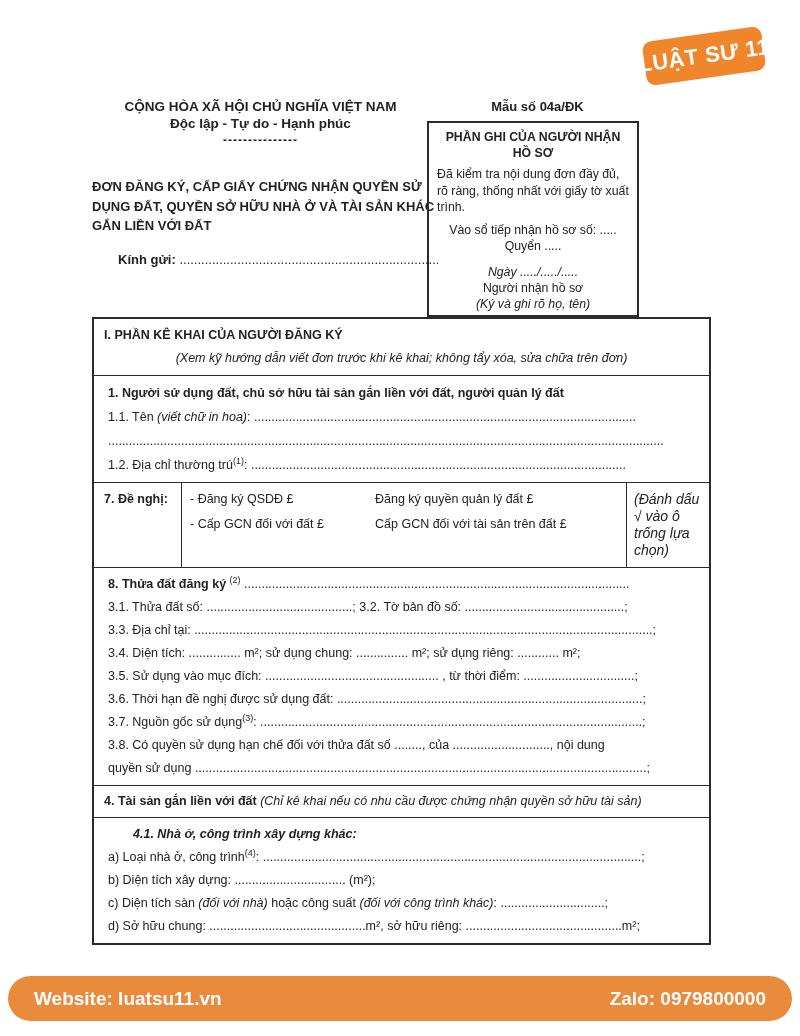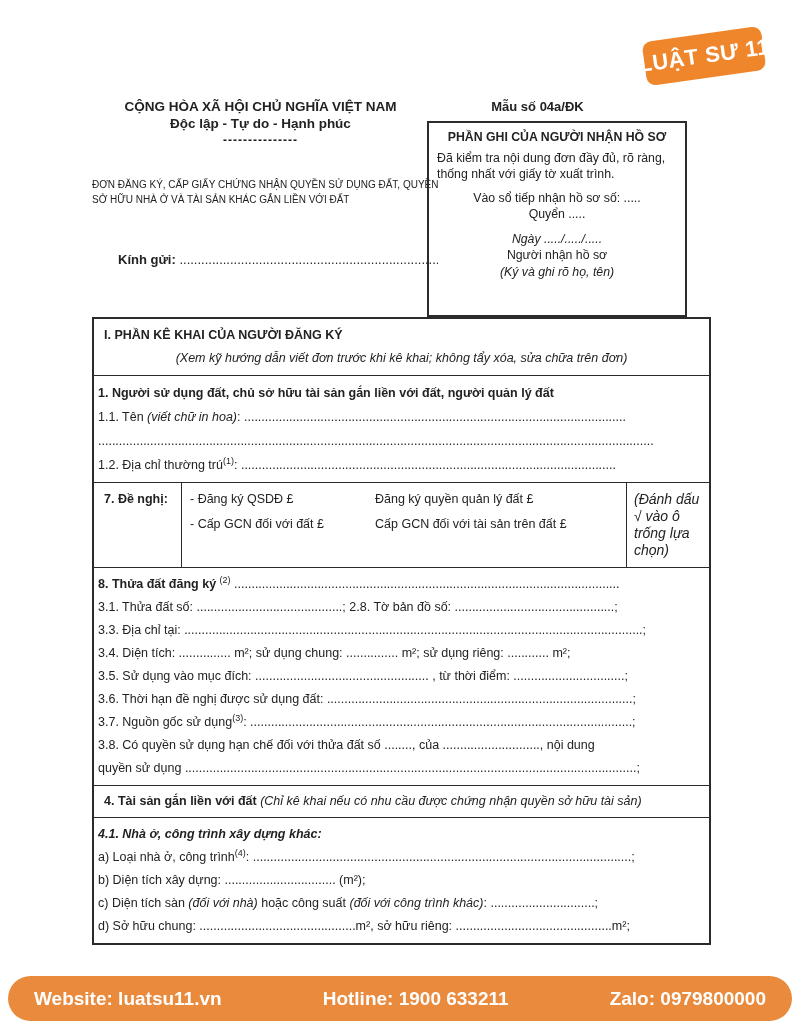--- a/index.html
+++ b/index.html
@@ -14,58 +14,58 @@
     border-radius:9px; transform:rotate(-8deg);
     display:flex; align-items:center; justify-content:center;
     color:#ffffff; font-weight:bold; font-size:22px; letter-spacing:0.5px;
     white-space:nowrap;
   }
   
   .nat-block { position:absolute; left:88px; top:98px; width:345px; text-align:center;
     font-weight:bold; font-size:13.5px; line-height:1.28; }
   .nat-divider { font-weight:bold; letter-spacing:1px; font-size:12px; }
   .form-title { position:absolute; left:92px; top:177px; width:352px;
-    font-weight:normal; font-size:10px; line-height:1.5; }
+    font-weight:bold; font-size:13px; line-height:1.5; }
   .kinh-gui { position:absolute; left:118px; top:252px; font-size:13px; white-space:nowrap; width:320px; overflow:hidden; }
   .kinh-gui b { font-weight:bold; }
   .form-number { position:absolute; left:427px; top:99px; width:221px; text-align:center;
     font-weight:bold; font-size:13px; }
   
-  .receiver-box { position:absolute; left:427px; top:121px; width:260px; height:196px;
+  .receiver-box { position:absolute; left:427px; top:121px; width:212px; height:196px;
     border:2px solid #2b2b2b; padding:6px 8px; font-size:12.3px; line-height:1.32; text-align:center; }
   .rb-title { font-weight:bold; margin-bottom:5px; }
   .rb-note { text-align:left; margin-bottom:7px; }
   .rb-record { margin-bottom:9px; }
   .rb-date { font-style:italic; }
   .rb-receiver { font-weight:normal; }
   .rb-sign { font-style:italic; }
   
   .main { position:absolute; left:92px; top:317px; width:619px;
     border:2px solid #2b2b2b; font-size:12.5px; }
-  .row { border-top:1.5px solid #2b2b2b; padding:5px 4px; }
+  .row { border-top:1.5px solid #2b2b2b; padding:5px 14px; }
   .row:first-child { border-top:none; }
   .line { white-space:nowrap; overflow:hidden; line-height:23px; }
   .row-seci { padding:7px 10px 8px 10px; }
   .seci-title { font-weight:bold; line-height:18px; margin-bottom:6px; }
   .seci-note { font-style:italic; text-align:center; line-height:17px; }
   .blk-title { font-weight:bold; }
   .row1 .line { line-height:24px; }
   
   .row2 { padding:0; display:flex; align-items:stretch; min-height:81px; }
   .r2c1 { width:88px; border-right:1.5px solid #2b2b2b; padding:9px 4px 9px 10px; font-weight:bold; }
   .r2c2 { flex:1; border-right:1.5px solid #2b2b2b; padding:9px 4px 9px 8px; display:flex; gap:27px; }
   .optcol { display:flex; flex-direction:column; gap:11px; }
   .optcol-a { width:158px; }
   .opt { white-space:nowrap; overflow:hidden; }
   .r2c3 { width:82px; padding:8px 6px 8px 7px; font-style:italic; font-size:14px; line-height:17px; }
   .row3 .line { line-height:23px; }
   .row4 { padding:6px 10px; }
   .wrapline { white-space:normal; line-height:19px; }
   .row41 .line { line-height:23px; }
-  .t41 { font-weight:bold; font-style:italic; }
+  .t41 { font-weight:bold; font-style:italic;margin-left:25px; }
   sup { font-size:9px; line-height:0; }
   i { font-style:italic; }
   
   .footer { position:absolute; left:8px; top:976px; width:784px; height:45px;
     border-radius:23px; display:flex; align-items:center; justify-content:space-between;
     padding:4px 26px; color:#ffffff; font-weight:bold; font-size:19px; white-space:nowrap; }
 </style>
 </head>
 <body>
 
@@ -125,21 +125,21 @@
         <div class="optcol">
           <div class="opt">Đăng ký quyền quản lý đất £</div>
           <div class="opt">Cấp GCN đối với tài sản trên đất £</div>
         </div>
       </div>
       <div class="r2c3">(Đánh dấu √ vào ô trống lựa chọn)</div>
     </div>
 
     <div class="row row3">
       <div class="line"><b>8. Thửa đất đăng ký </b><sup>(2)</sup><span> ...............................................................................................................</span></div>
-      <div class="line">3.1. Thửa đất số: ..........................................; 2.8. Tờ bản đồ số: ..............................................;</div>
+      <div class="line">3.1. Thửa đất số: ..........................................; 3.2. Tờ bản đồ số: ..............................................;</div>
       <div class="line">3.3. Địa chỉ tại: ....................................................................................................................................;</div>
       <div class="line">3.4. Diện tích: ............... m²; sử dụng chung: ............... m²; sử dụng riêng: ............ m²;</div>
       <div class="line">3.5. Sử dụng vào mục đích: .................................................. , từ thời điểm: ................................;</div>
       <div class="line">3.6. Thời hạn đề nghị được sử dụng đất: ........................................................................................;</div>
       <div class="line"><span>3.7. Nguồn gốc sử dụng</span><sup>(3)</sup><span>: ..............................................................................................................;</span></div>
       <div class="line">3.8. Có quyền sử dụng hạn chế đối với thửa đất số ........, của ............................, nội dung</div>
       <div class="line">quyền sử dụng ..................................................................................................................................;</div>
     </div>
 
     <div class="row row4">
@@ -151,17 +151,16 @@
       <div class="line"><span>a) Loại nhà ở, công trình</span><sup>(4)</sup><span>: .............................................................................................................;</span></div>
       <div class="line">b) Diện tích xây dựng: ................................ (m²);</div>
       <div class="line"><span>c) Diện tích sàn </span><i>(đối với nhà)</i><span> hoặc công suất </span><i>(đối với công trình khác)</i><span>: ..............................;</span></div>
       <div class="line">d) Sở hữu chung: .............................................m², sở hữu riêng: .............................................m²;</div>
     </div>
 
   </div>
 
   <div class="footer" style="background-color: rgb(233, 138, 60);">
     <span>Website: luatsu11.vn</span>
-    <span>Hotline: 1900 633211</span>
     <span>Zalo: 0979800000</span>
   </div>
 
 </div>
 
 </body></html>

